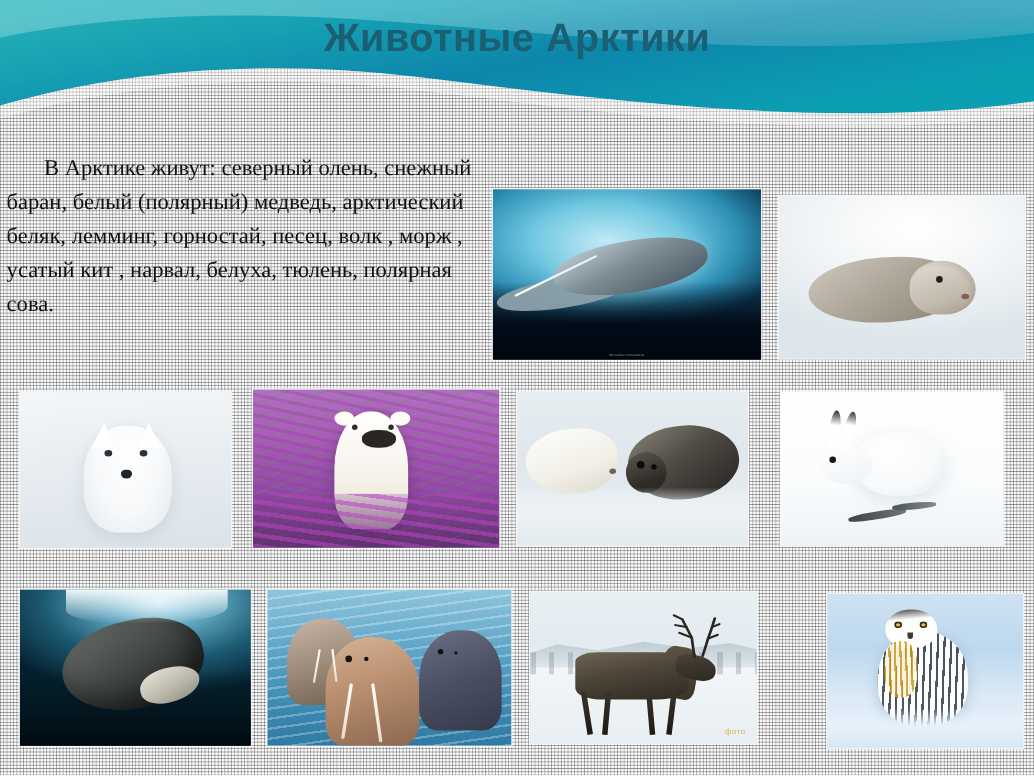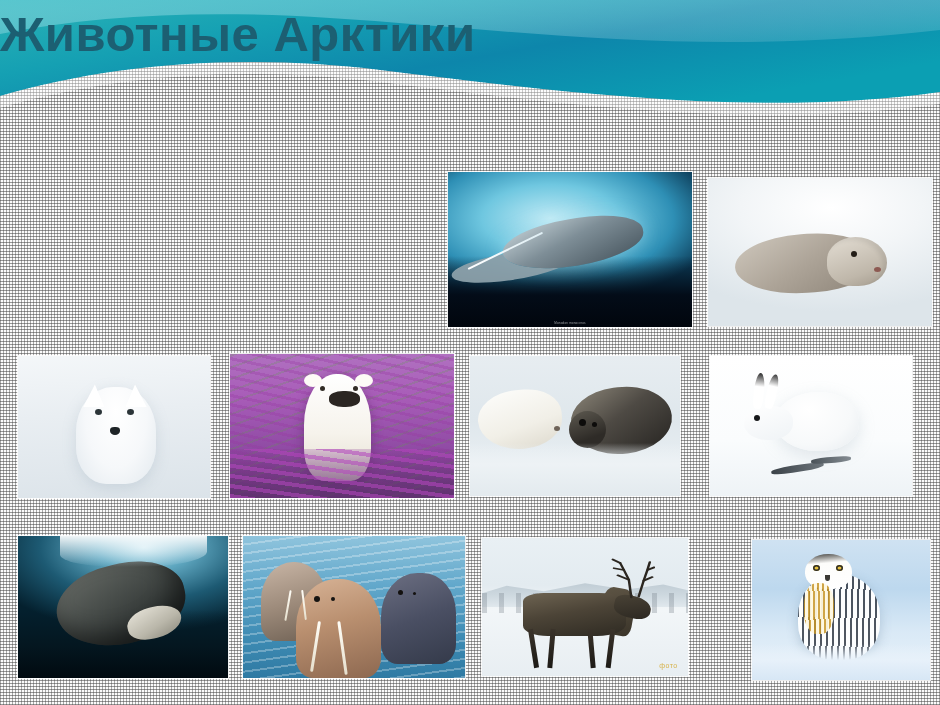--- a/index.html
+++ b/index.html
@@ -43,25 +43,25 @@
     height: 135px;
     z-index: 2;
   }
   .banner svg { display: block; width: 940px; height: 135px; }
 
   
   .title {
     position: absolute;
     left: 0; top: 6px;
     width: 940px;
-    text-align: left;
+    text-align: center;
     z-index: 6;
     font-family: "Liberation Sans", sans-serif;
     font-weight: bold;
-    font-size: 49px;
+    font-size: 36px;
     letter-spacing: 0.5px;
     color: #1c5f72;
     line-height: 56px;
     white-space: nowrap;
   }
 
   
   .body-text {
     position: absolute;
     left: 6px;
@@ -474,20 +474,21 @@
         </linearGradient>
       </defs>
       <path d="M0,0 L940,0 L940,92 C760,118 560,92 380,70 C240,53 110,64 0,96 Z" fill="url(#tealGrad)"></path>
       <path d="M0,0 L940,0 L940,30 C700,58 520,30 330,18 C210,10 100,14 0,34 Z" fill="url(#tealGrad2)"></path>
       <path d="M0,96 C110,64 240,53 380,70 C560,92 760,118 940,92 L940,104 C760,130 560,104 380,82 C240,65 110,76 0,108 Z" fill="#ffffff" opacity="0.38"></path>
     </svg>
   </div>
 
   <div class="title">Животные Арктики</div>
 
+  <div class="body-text">В Арктике живут: северный олень, снежный баран, белый (полярный) медведь, арктический беляк, лемминг, горностай, песец, волк , морж , усатый кит , нарвал, белуха, тюлень, полярная сова.</div>
 
   <div class="photo" style="left:448px; top:172px; width:244px; height:155px;">
     <div class="scene sc-narwhal">
       <div class="narwhal-tusk"></div>
     </div>
     <div class="lbl">Monodon monoceros</div>
   </div>
 
   <div class="photo" style="left:708px; top:178px; width:224px; height:148px;">
     <div class="scene sc-lemming">

